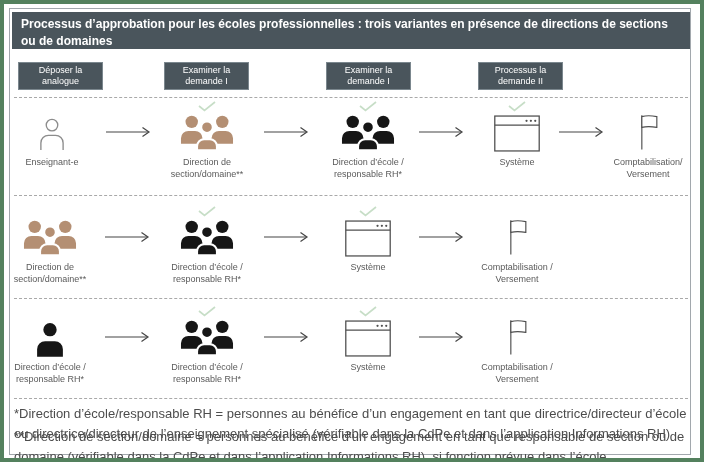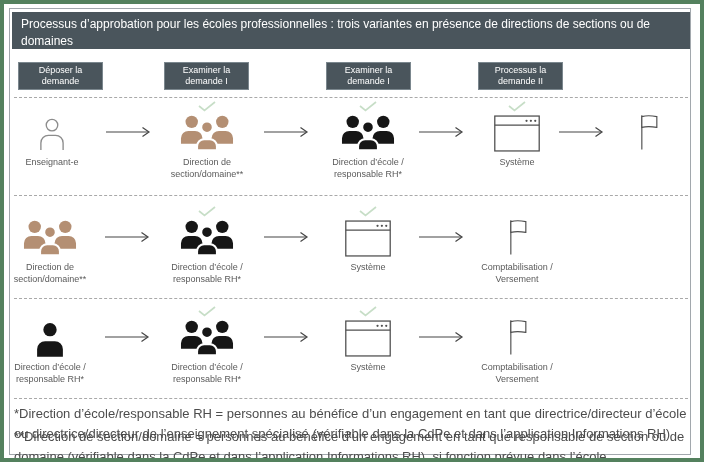--- a/index.html
+++ b/index.html
@@ -4,21 +4,21 @@
 <style>
   html,body{margin:0;padding:0;}
   body{
     position:relative;width:704px;height:462px;background:#ffffff;
     font-family:"Liberation Sans", sans-serif;overflow:hidden;
   }
   .green-frame{position:absolute;left:0;top:0;right:0;bottom:0;border:4px solid #54815e;pointer-events:none;z-index:40;}
   .inner-box{position:absolute;left:9px;top:8px;width:680px;height:445px;border:1px solid #a2a8ad;z-index:0;}
   .titlebar{
     position:absolute;left:12px;top:12px;width:678px;height:37px;box-sizing:border-box;
-    background:#4a555c;color:#ffffff;font-size:12px;line-height:1.45;padding:4px 9px;z-index:2;
+    background:#4a555c;color:#ffffff;font-size:12px;line-height:1.45;padding:4px 9px;z-index:2;font-weight:bold;
   }
   .step{
     position:absolute;top:62px;width:85px;height:28px;box-sizing:border-box;
     background:#4a555c;border:1px solid #7b878e;color:#ffffff;font-size:9px;line-height:1.25;
     display:flex;align-items:center;justify-content:center;text-align:center;z-index:2;
   }
   .dash{position:absolute;left:14px;width:674px;height:0;border-top:1px dashed #a9a9a9;z-index:1;}
   .node{position:absolute;width:120px;display:flex;flex-direction:column;align-items:center;z-index:2;}
   .check{color:#c7dec7;margin-bottom:1px;}
   .check.hide{visibility:hidden;}
@@ -71,21 +71,21 @@
       <path d="M37.5 1.5 L44 6 L37.5 10.5" fill="none" stroke="#444444" stroke-width="1.2"></path>
     </symbol>
   </defs>
 </svg>
 
 <div class="inner-box"></div>
 <div class="green-frame"></div>
 
 <div class="titlebar">Processus d’approbation pour les écoles professionnelles : trois variantes en présence de directions de sections ou de domaines</div>
 
-<div class="step" style="left:18px">Déposer la demande</div>
+<div class="step" style="left:18px">Déposer la analogue</div>
 <div class="step" style="left:164px">Examiner la demande I</div>
 <div class="step" style="left:326px">Examiner la demande I</div>
 <div class="step" style="left:478px">Processus la demande II</div>
 
 <div class="dash" style="top:97px"></div>
 <div class="dash" style="top:195px"></div>
 <div class="dash" style="top:298px"></div>
 <div class="dash" style="top:398px"></div>
 
 <div class="node" style="left:-8px;top:100px">
@@ -146,20 +146,21 @@
   </svg>
 <div class="node" style="left:588px;top:100px">
   <svg class="check hide" width="20" height="13">
       <use href="#ic-check"></use>
     </svg>
   <div class="islot">
       <svg class="c-dark" width="25" height="40">
         <use href="#ic-flag"></use>
       </svg>
     </div>
+  <div class="nlabel">Comptabilisation/ Versement</div>
 </div>
 
 <div class="node" style="left:-10px;top:205px">
   <svg class="check hide" width="20" height="13">
       <use href="#ic-check"></use>
     </svg>
   <div class="islot">
       <svg class="c-brown" width="54" height="38">
         <use href="#ic-group"></use>
       </svg>

